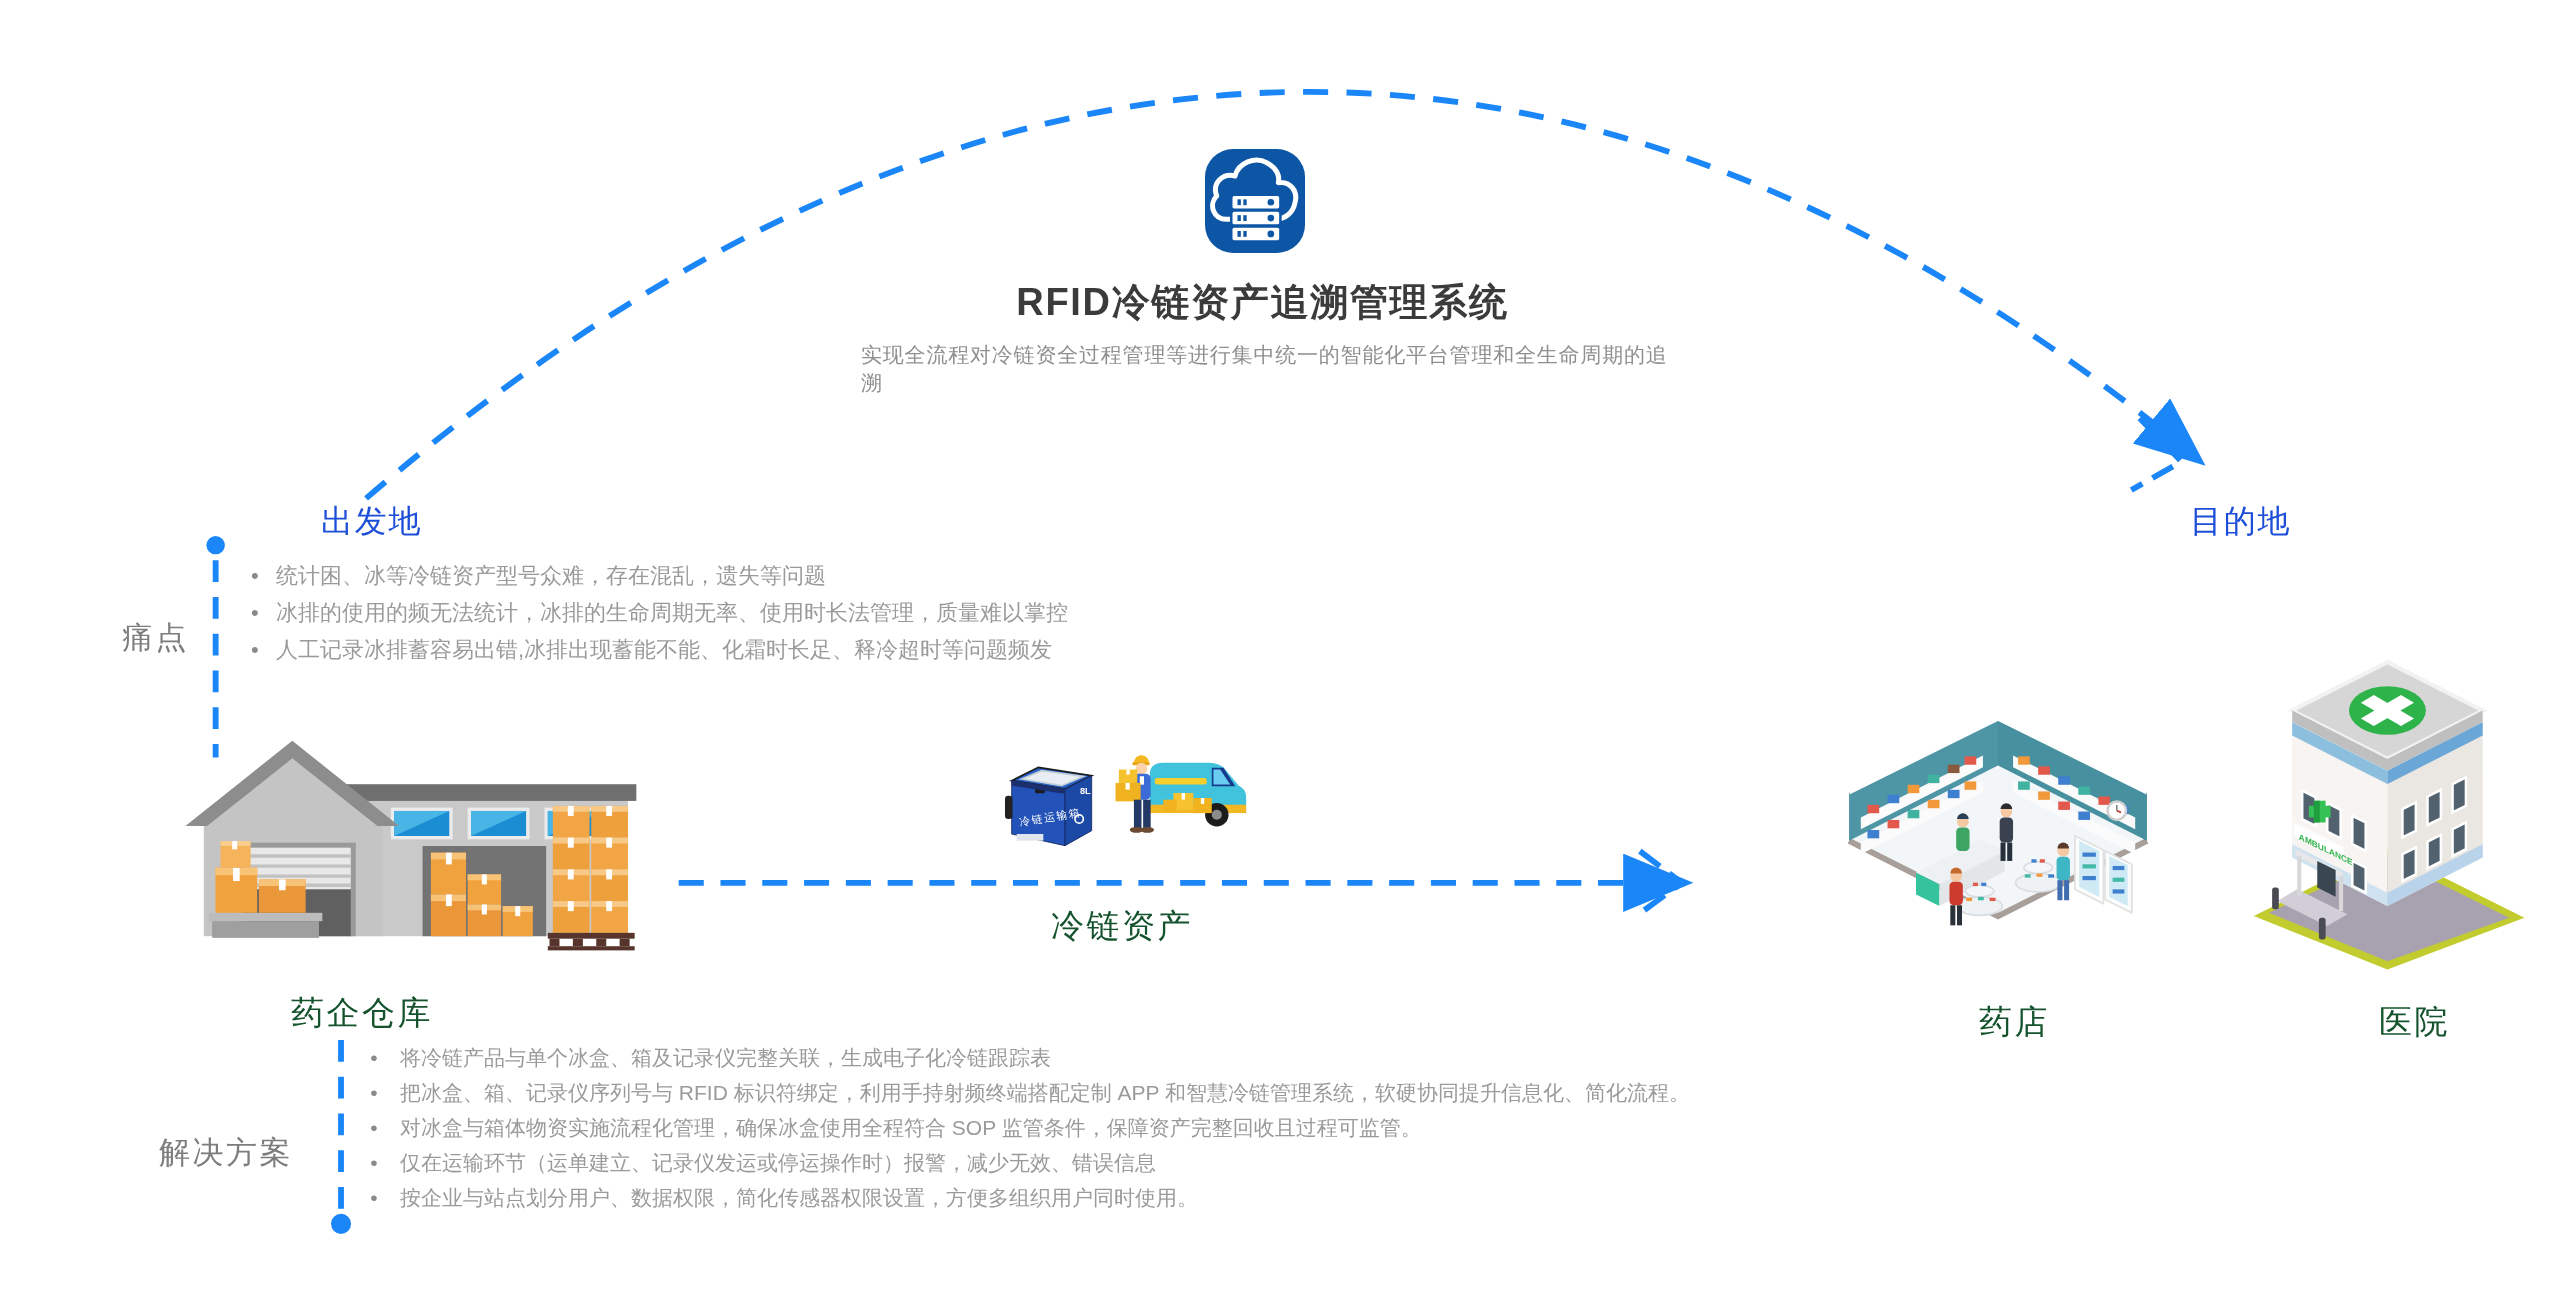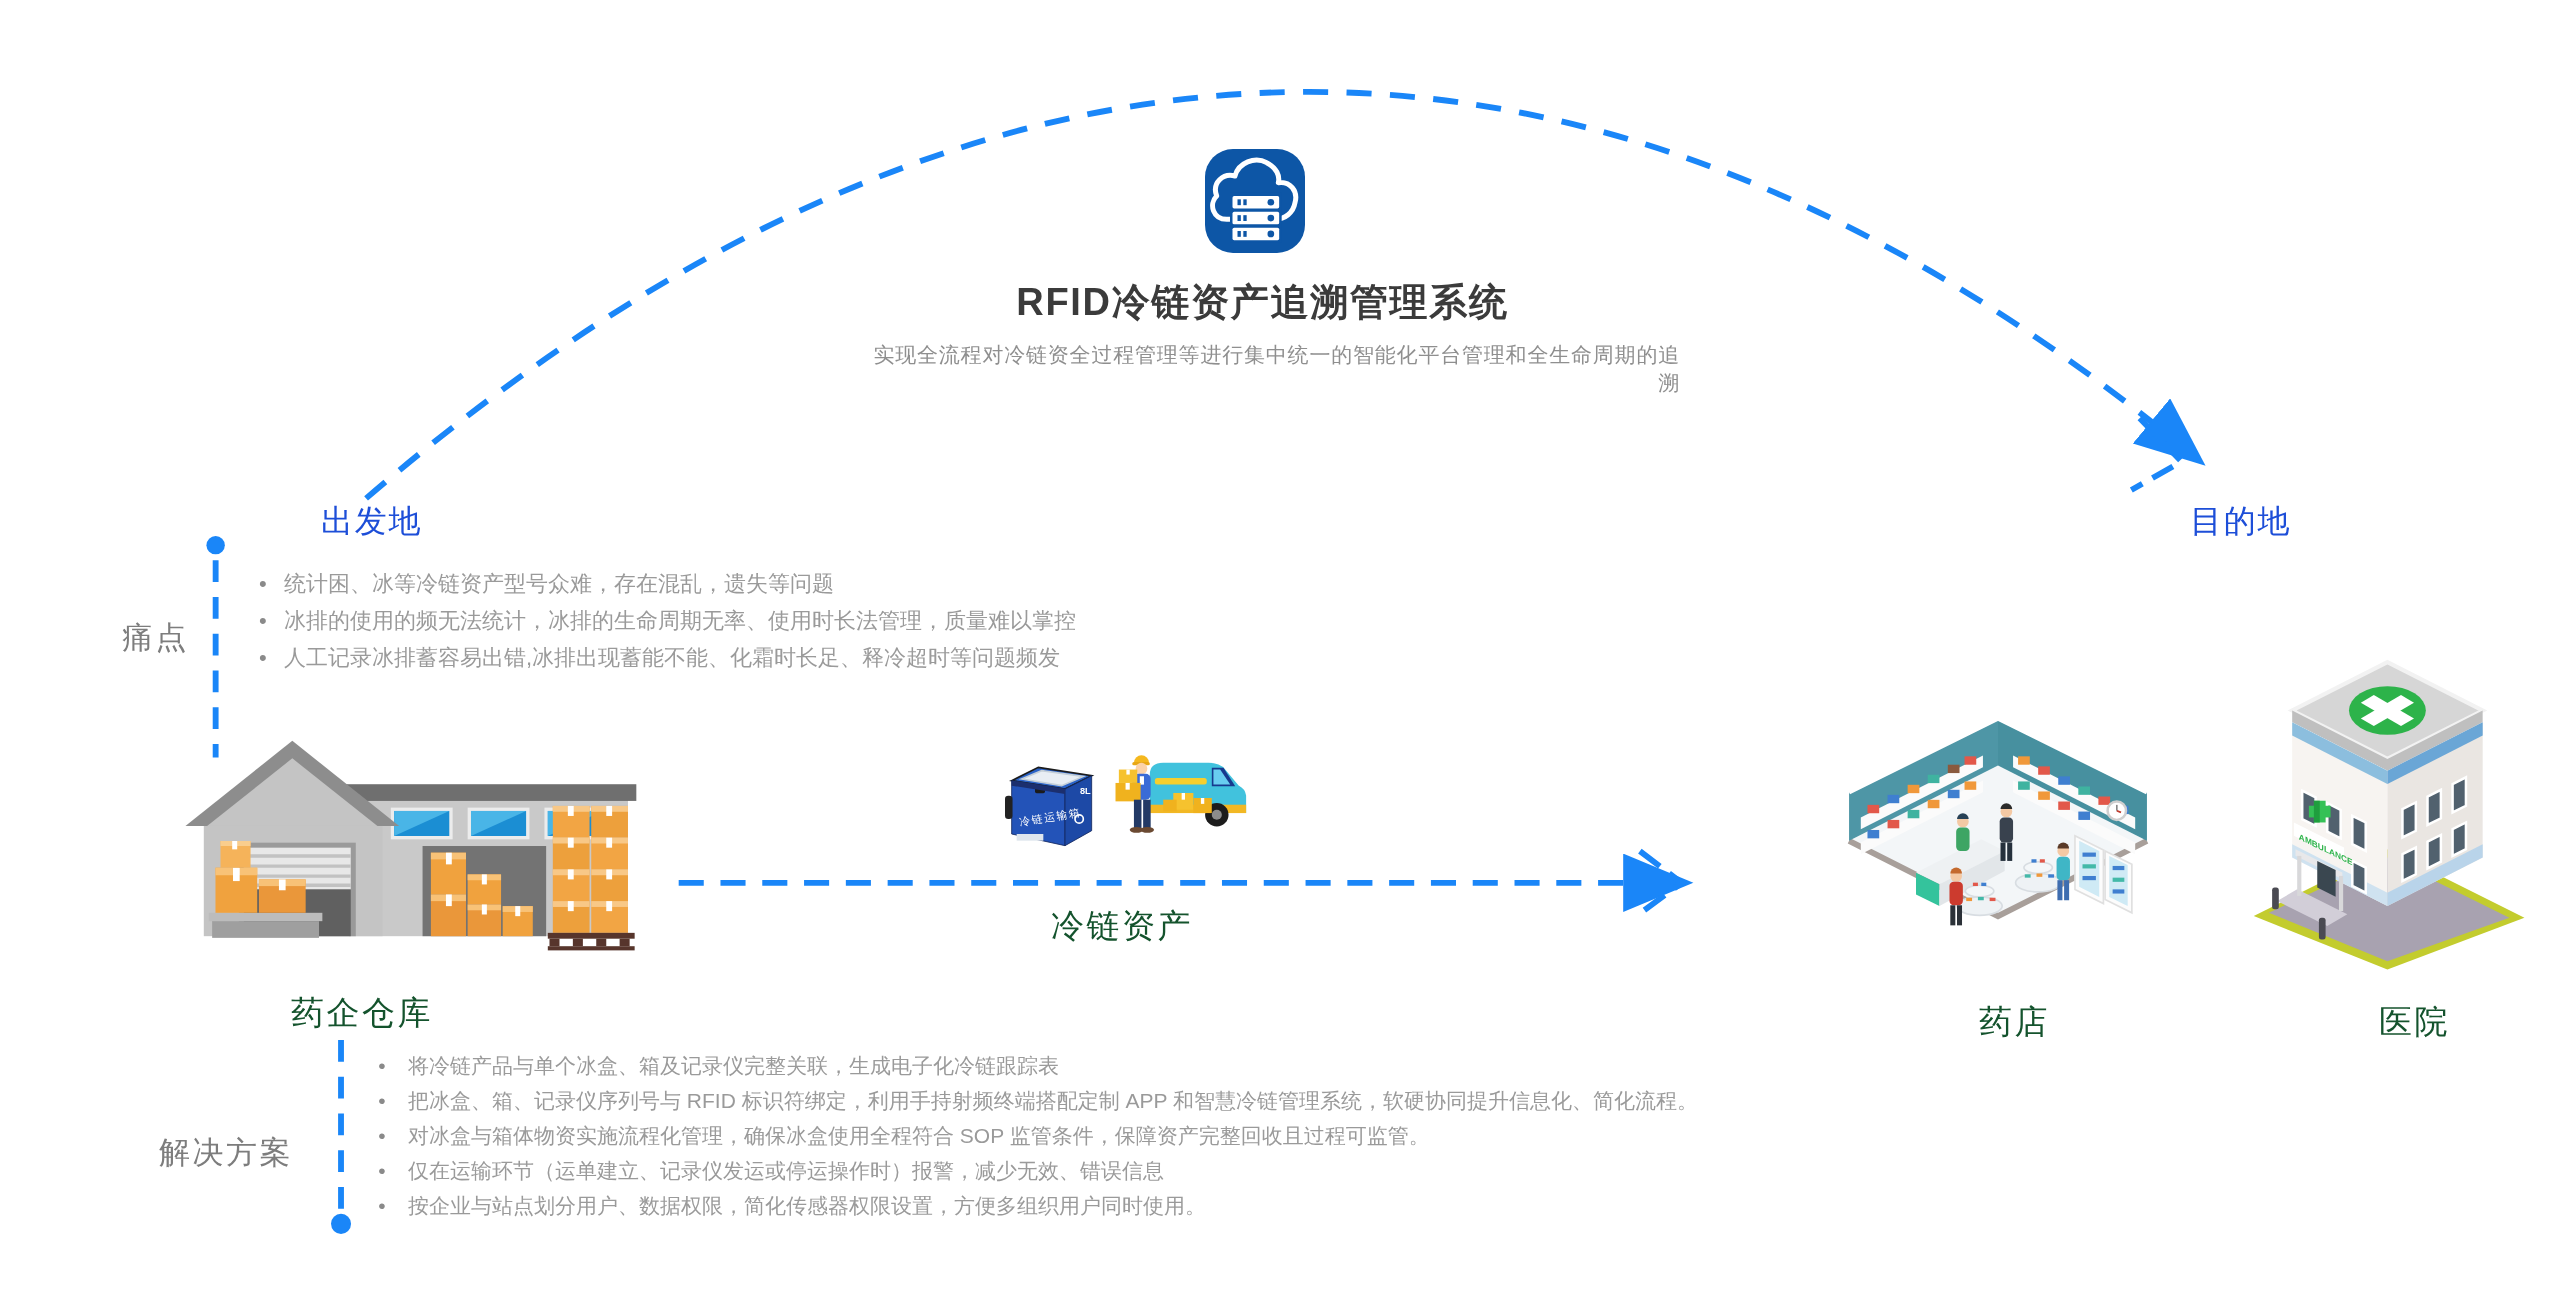--- a/index.html
+++ b/index.html
@@ -4,22 +4,22 @@
 <style>
   html,body{margin:0;padding:0;background:#fff;}
   .canvas{position:relative;width:2576px;height:1316px;background:#ffffff;overflow:hidden;
           font-family:"Liberation Sans","DejaVu Sans",sans-serif;border-radius:28px;}
   .abs{position:absolute;}
   .label{color:#7d7d7d;white-space:nowrap;}
   .node-label{font-size:32px;color:#1d4ed8;letter-spacing:1.7px;}
   .big-label{font-size:33px;color:#14532d;letter-spacing:2.5px;}
   .side-label{font-size:31px;color:#7d7d7d;letter-spacing:2.5px;}
   .title{font-size:38px;color:#3b3b3b;font-weight:600;letter-spacing:1.7px;text-align:center;}
-  .subtitle{font-size:21px;color:#8f8f8f;letter-spacing:0.8px;text-align:right;}
-  ul.bullets{list-style:none;margin:12px;padding:0;}
+  .subtitle{font-size:21px;color:#8f8f8f;letter-spacing:0.8px;text-align:left;}
+  ul.bullets{list-style:none;margin:4px;padding:0;}
   ul.bullets li{position:relative;color:#9a9a9a;white-space:nowrap;}
   ul.pain li{font-size:22px;line-height:37px;padding-left:25px;}
   ul.pain li::before{content:"\2022";position:absolute;left:0;color:#8a8a8a;}
   ul.solution li{font-size:21px;line-height:35px;padding-left:33px;}
   ul.solution li::before{content:"\2022";position:absolute;left:3.3px;color:#8a8a8a;}
   .cloud-badge{background:#0d56a6;border-radius:28px;}
   svg text{font-family:"Liberation Sans","DejaVu Sans",sans-serif;}
 </style>
 </head>
 <body>

